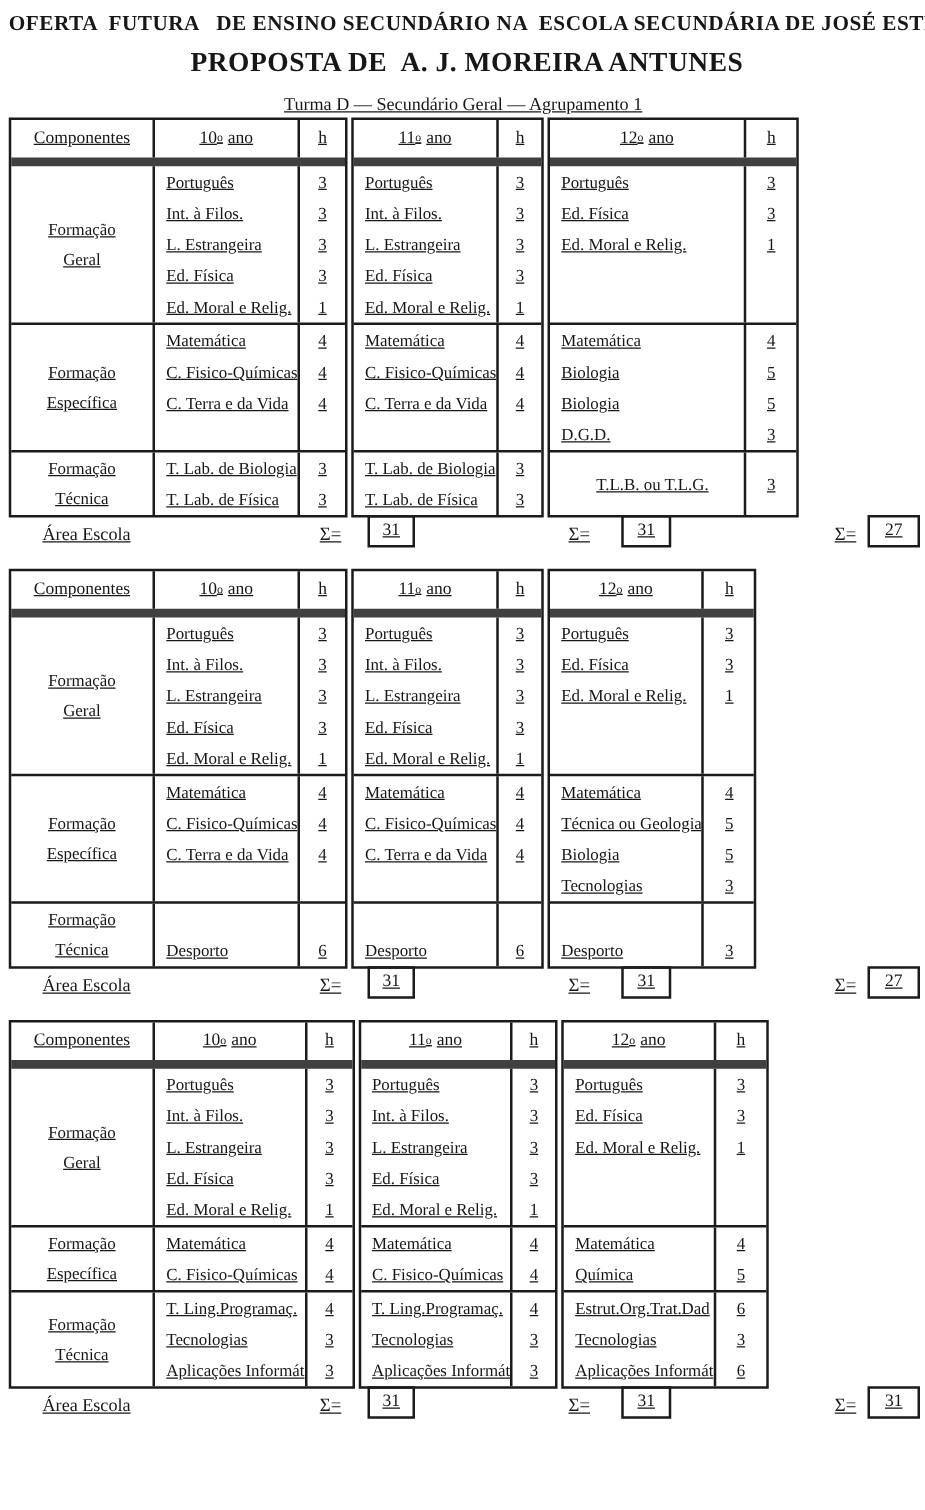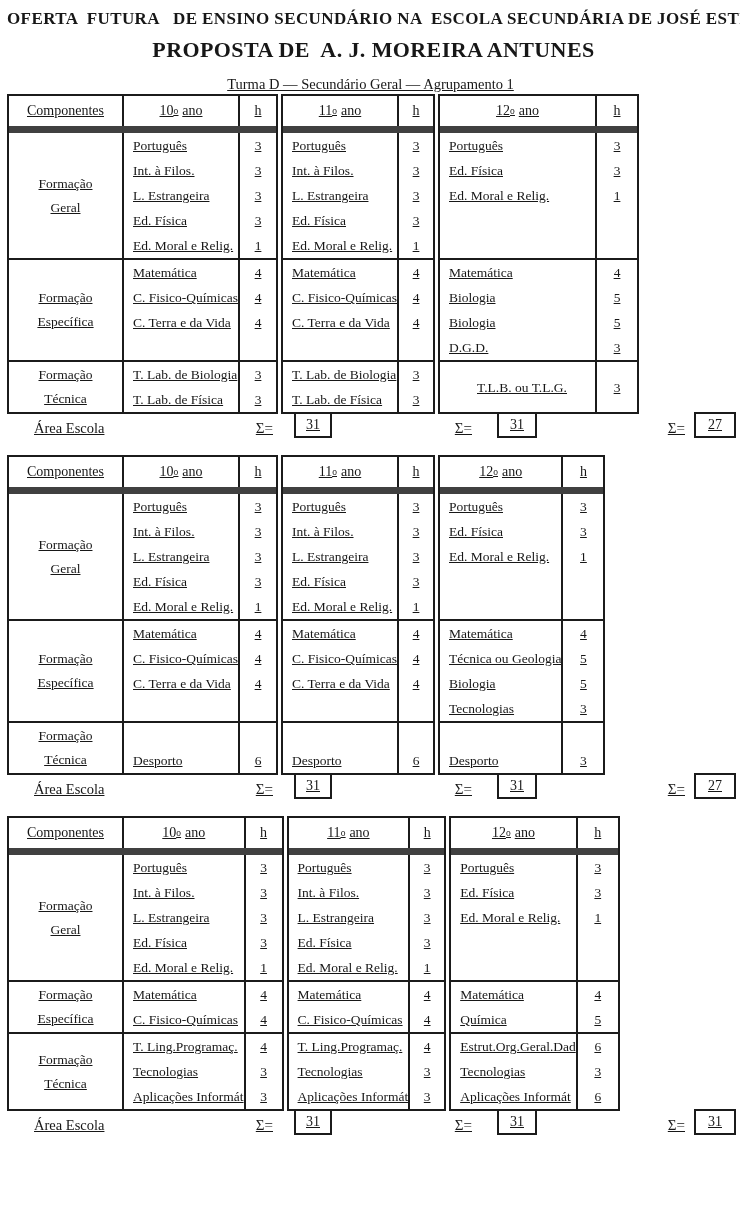--- a/index.html
+++ b/index.html
@@ -522,21 +522,21 @@
                 <div class="srow">Matemática</div>
                 <div class="srow">Química</div>
               </div>
               <div class="c-h a-top" style="width: 40px;">
                 <div class="hrow">4</div>
                 <div class="hrow">5</div>
               </div>
             </div>
             <div class="sec" style="height: 75px;">
               <div class="c-subj a-top">
-                <div class="srow">Estrut.Org.Geral.Dad</div>
+                <div class="srow">Estrut.Org.Trat.Dad</div>
                 <div class="srow">Tecnologias</div>
                 <div class="srow">Aplicações Informát</div>
               </div>
               <div class="c-h a-top" style="width: 40px;">
                 <div class="hrow">6</div>
                 <div class="hrow">3</div>
                 <div class="hrow">6</div>
               </div>
             </div>
           </div>

